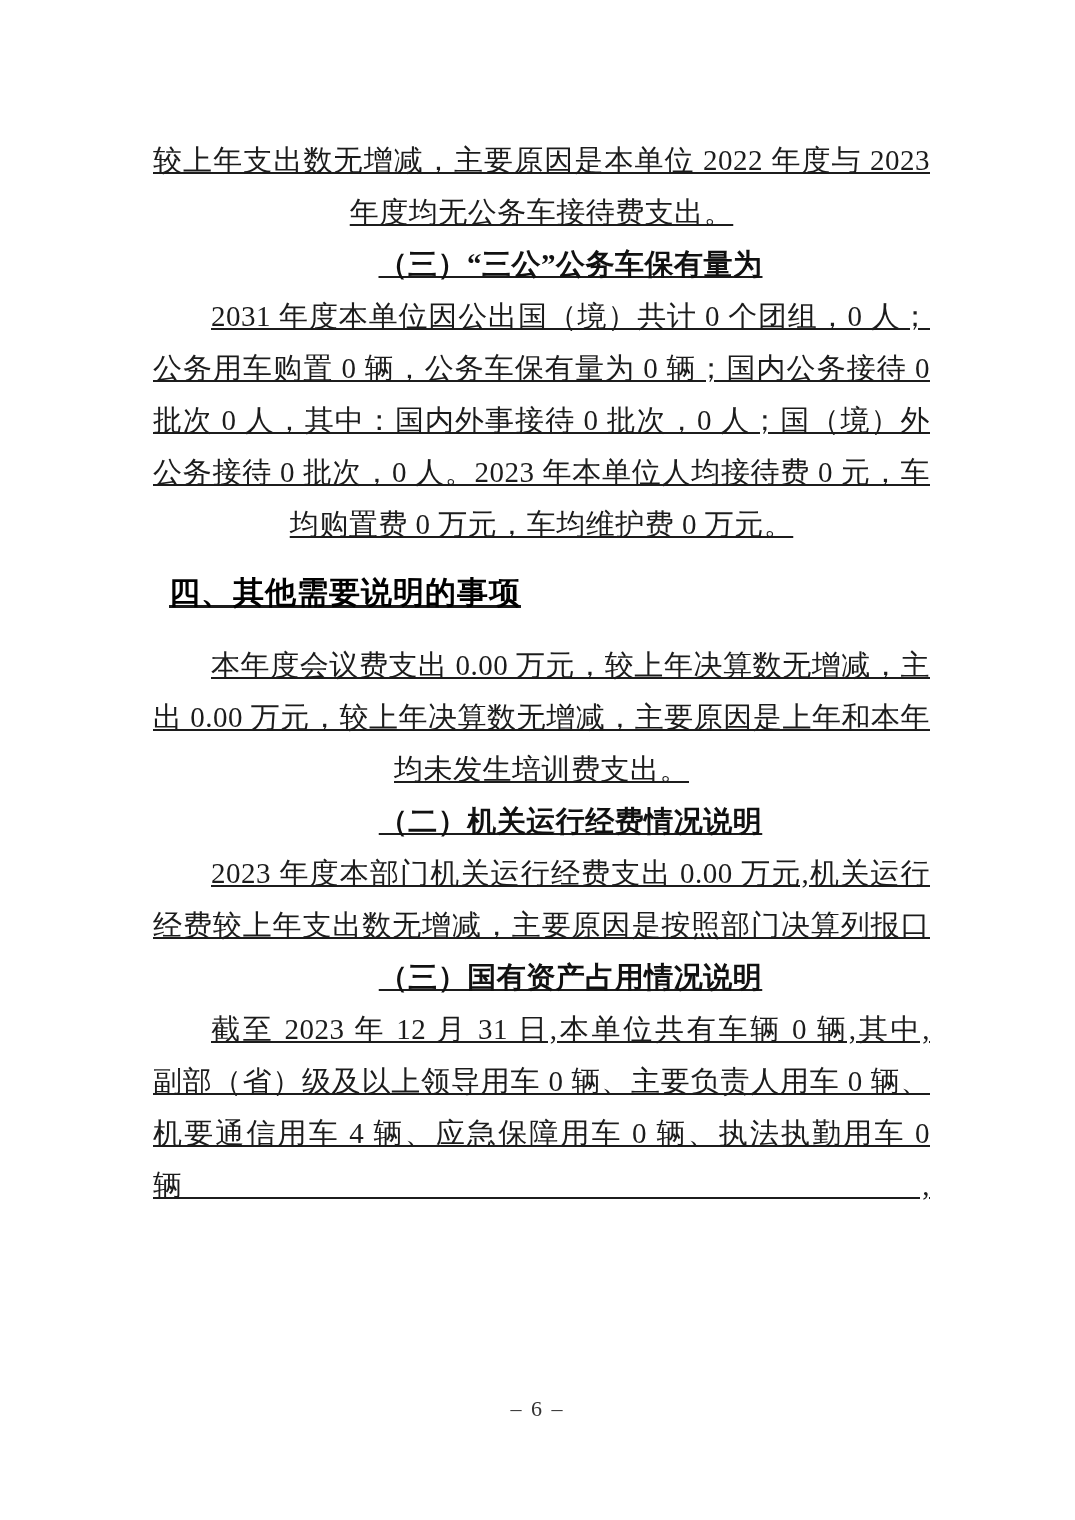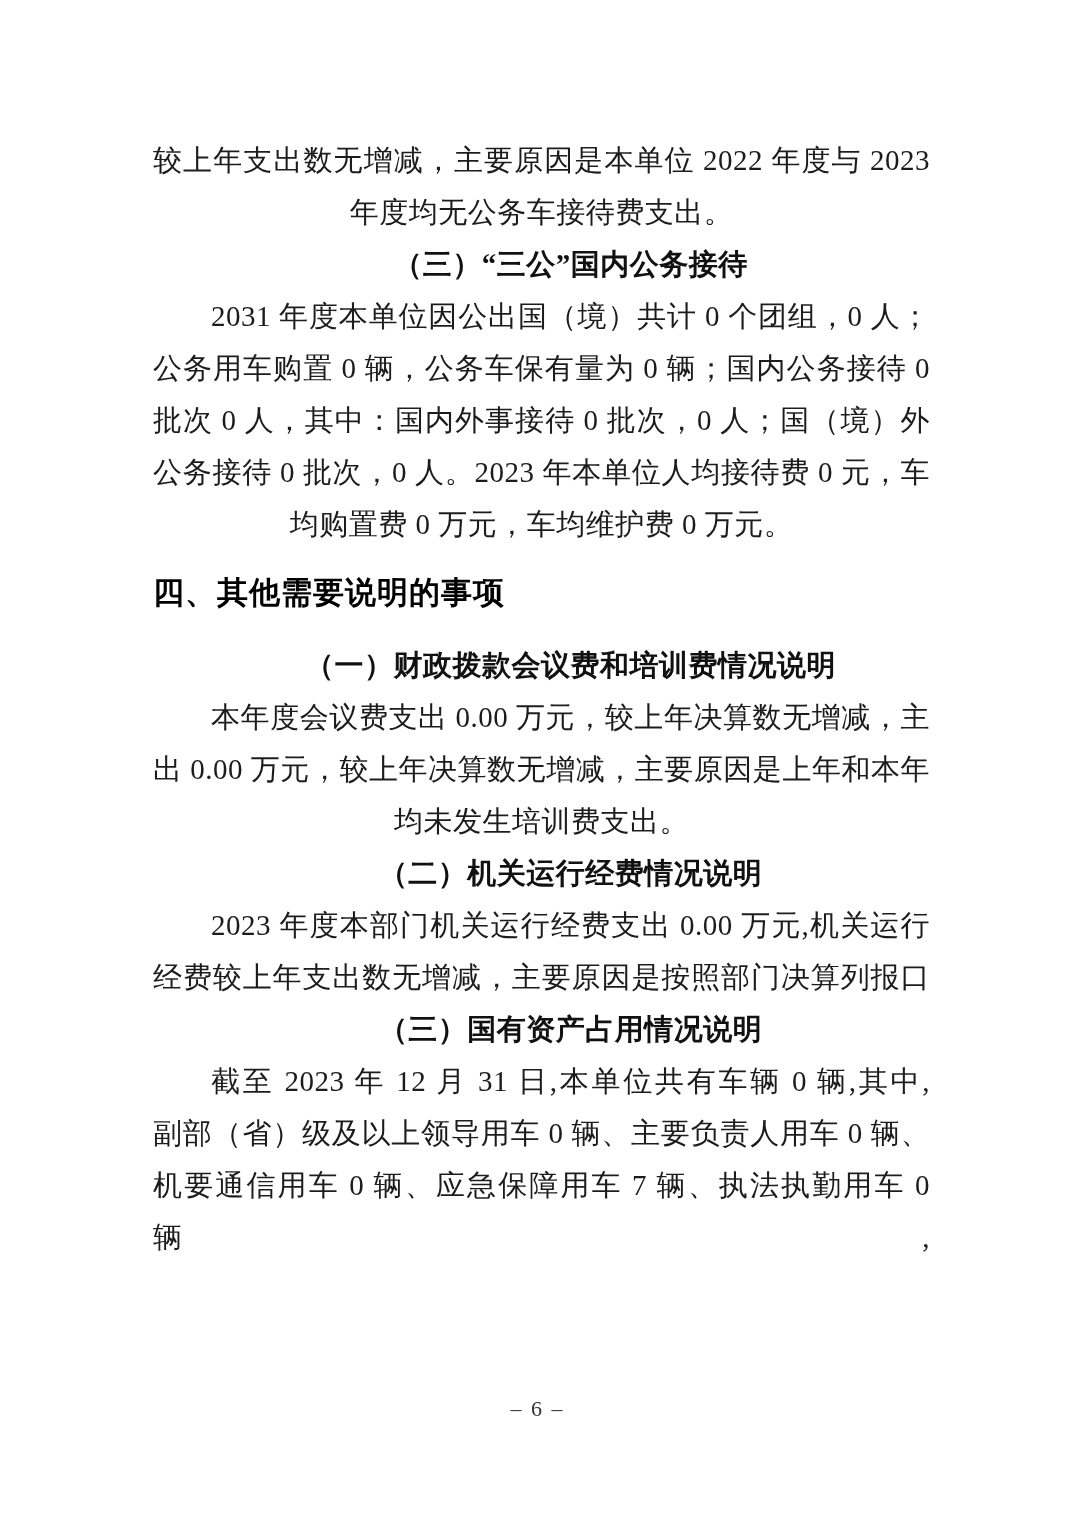--- a/index.html
+++ b/index.html
@@ -8,20 +8,21 @@
     background: #ffffff;
   }
   .page {
     position: relative;
     width: 1075px;
     height: 1520px;
     background: #ffffff;
     overflow: hidden;
     font-family: "Liberation Serif", "DejaVu Serif", serif;
     color: #1c1c1c;
+    text-decoration: underline;
   }
   .content {
     padding: 134px 145px 0 153px;
   }
   
   .t {
     font-size: 29px;
     line-height: 52px;
     white-space: nowrap;
     letter-spacing: 0.5px;
@@ -43,21 +44,21 @@
     color: #111111;
     text-indent: 2em;
   }
   
   .h1 {
     font-family: "Liberation Sans", "DejaVu Sans", sans-serif;
     font-weight: 800;
     font-size: 31px;
     line-height: 52px;
     color: #000000;
-    margin: 17px 0 20px 0;
+    margin: 17px 0 20px 16px;
     letter-spacing: 1px;
   }
   .pagenum {
     position: absolute;
     top: 1396px;
     left: 0;
     right: 0;
     text-align: center;
     font-size: 22px;
     color: #333333;
@@ -66,39 +67,38 @@
 </style>
 </head>
 <body>
 
 <div class="page">
   <div class="content">
 
     <div class="t j">较上年支出数无增减，主要原因是本单位 2022 年度与 2023</div>
     <div class="t">年度均无公务车接待费支出。</div>
 
-    <div class="t hsub">（三）“三公”国内公务接待</div>
+    <div class="t hsub">（三）“三公”公务车保有量为</div>
     <div class="t j ind">2031 年度本单位因公出国（境）共计 0 个团组，0 人；</div>
     <div class="t j">公务用车购置 0 辆，公务车保有量为 0 辆；国内公务接待 0</div>
     <div class="t j">批次 0 人，其中：国内外事接待 0 批次，0 人；国（境）外</div>
     <div class="t j">公务接待 0 批次，0 人。2023 年本单位人均接待费 0 元，车</div>
     <div class="t">均购置费 0 万元，车均维护费 0 万元。</div>
 
     <div class="h1">四、其他需要说明的事项</div>
 
-    <div class="t hsub">（一）财政拨款会议费和培训费情况说明</div>
     <div class="t j ind">本年度会议费支出 0.00 万元，较上年决算数无增减，主</div>
     <div class="t j">出 0.00 万元，较上年决算数无增减，主要原因是上年和本年</div>
     <div class="t">均未发生培训费支出。</div>
 
     <div class="t hsub">（二）机关运行经费情况说明</div>
     <div class="t j ind">2023 年度本部门机关运行经费支出 0.00 万元,机关运行</div>
     <div class="t j">经费较上年支出数无增减，主要原因是按照部门决算列报口</div>
 
     <div class="t hsub">（三）国有资产占用情况说明</div>
     <div class="t j ind">截至 2023 年 12 月 31 日,本单位共有车辆 0 辆,其中,</div>
     <div class="t j">副部（省）级及以上领导用车 0 辆、主要负责人用车 0 辆、</div>
-    <div class="t j">机要通信用车 0 辆、应急保障用车 7 辆、执法执勤用车 0 辆,</div>
+    <div class="t j">机要通信用车 4 辆、应急保障用车 0 辆、执法执勤用车 0 辆,</div>
 
   </div>
 
   <div class="pagenum">– 6 –</div>
 </div>
 
 </body></html>

